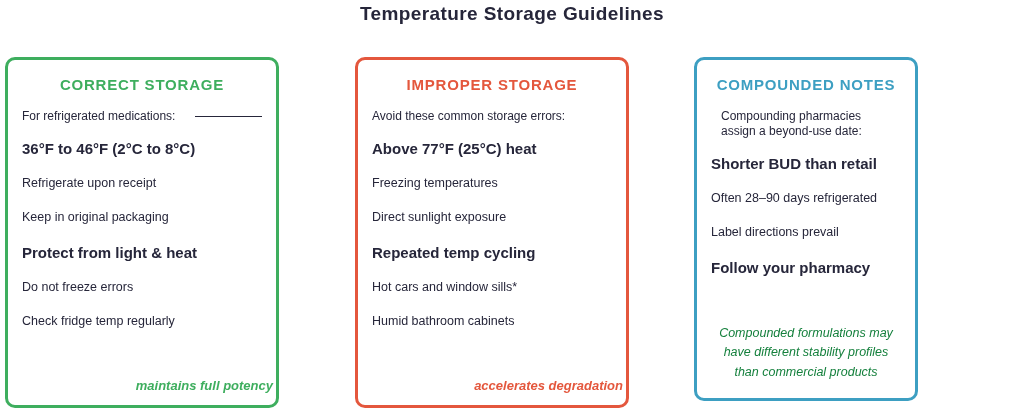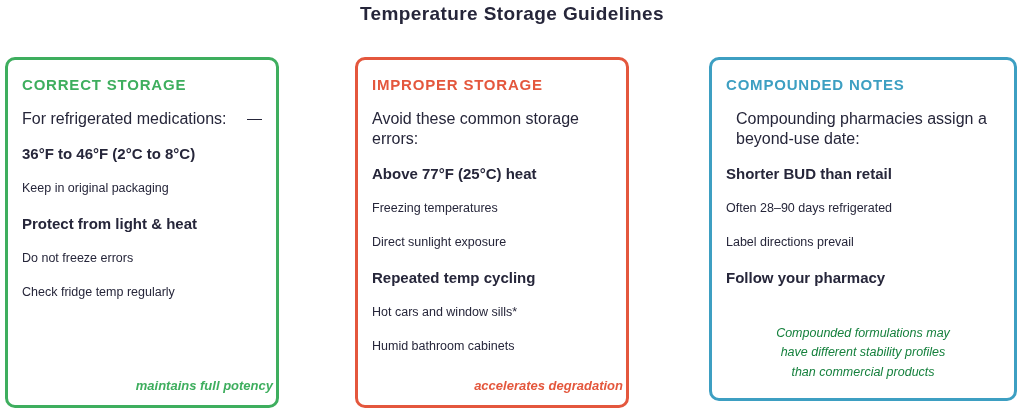--- a/index.html
+++ b/index.html
@@ -10,30 +10,30 @@
   .page-title{
     position:absolute;top:3px;left:0;width:1024px;text-align:center;
     font-size:19px;font-weight:bold;letter-spacing:0.4px;color:#26263a;
   }
   .box{
     position:absolute;top:57px;height:351px;width:274px;background:#ffffff;
     border:3px solid;border-radius:10px;box-sizing:border-box;padding:14px 14px 12px 14px;
   }
   #box-correct{left:5px;border-color:#3eae5e;}
   #box-improper{left:355px;border-color:#e4573d;}
-  #box-compounded{left:709px;width:308px;height:344px;border-color:#3d9fc2;}
+  #box-compounded{left:694px;width:224px;height:344px;border-color:#3d9fc2;}
   .box-header{
-    font-weight:bold;font-size:15px;letter-spacing:0.8px;
+    text-align:center;font-weight:bold;font-size:15px;letter-spacing:0.8px;
     margin:2px 0 16px 0;
   }
   #box-correct .box-header{color:#3eae5e;}
   #box-improper .box-header{color:#e4573d;}
   #box-compounded .box-header{color:#3d9fc2;}
   .intro{
-    font-size:16px;color:#26263a;display:flex;align-items:center;gap:20px;
+    font-size:12px;color:#26263a;display:flex;align-items:center;gap:20px;
     margin-bottom:16px;line-height:1.25;
   }
   .intro-rule{flex:1;border-top:1px solid #26263a;height:0;}
   #box-compounded .intro{display:block;padding:0 10px;}
   .lines .line{font-size:12.5px;margin-bottom:19px;line-height:1.2;}
   .lines .line.bold{font-size:15px;font-weight:bold;margin-bottom:18px;}
   .box-footer{
     position:absolute;right:3px;bottom:12px;font-size:13px;
     font-weight:bold;font-style:italic;
   }
@@ -52,20 +52,21 @@
 <div class="page-title">Temperature Storage Guidelines</div>
 
 <div class="box" id="box-correct">
   <div class="box-header">CORRECT STORAGE</div>
   <div class="intro">
     <span>For refrigerated medications:</span>
     <span class="intro-rule"></span>
   </div>
   <div class="lines">
       <div class="line bold">36°F to 46°F (2°C to 8°C)</div>
+      <div class="line regular">Refrigerate upon receipt</div>
       <div class="line regular">Keep in original packaging</div>
       <div class="line bold">Protect from light &amp; heat</div>
       <div class="line regular">Do not freeze errors</div>
       <div class="line regular">Check fridge temp regularly</div>
     </div>
   <div class="box-footer">maintains full potency</div>
 </div>
 
 <div class="box" id="box-improper">
   <div class="box-header">IMPROPER STORAGE</div>

